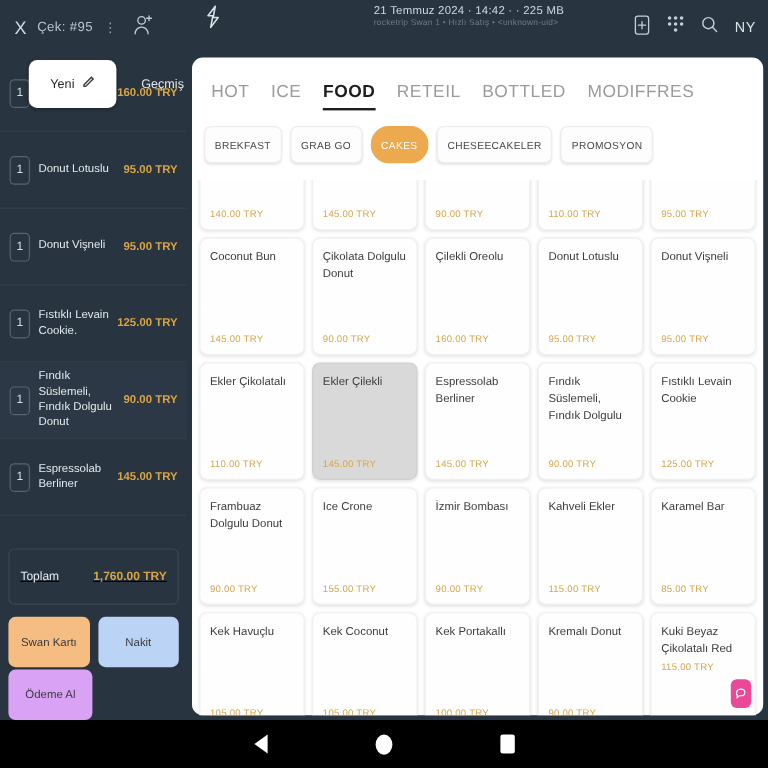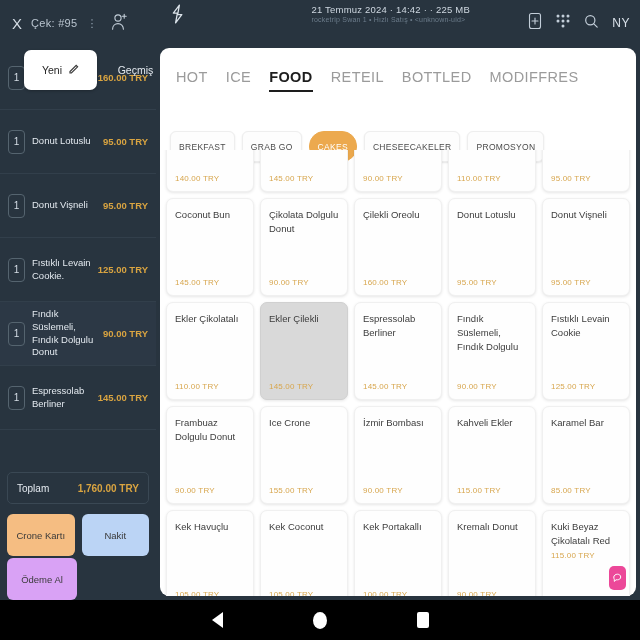--- a/index.html
+++ b/index.html
@@ -78,26 +78,27 @@
     line-height: 1.35;
   }
   .cart-price {
     flex: 0 0 auto;
     font-size: 9.5px; color: #d9a441; font-weight: bold;
     white-space: nowrap;
   }
 
   .total-box {
     position: absolute; left: 7px; right: 7px; bottom: 96px;
-    height: 32px;
+    height: 47px;
     border: 1px solid #3a4854;
     border-radius: 5px;
     background: #28343f;
     display: flex; align-items: center; justify-content: space-between;
     padding: 0 9px;
+    text-decoration: underline;
   }
   .total-label { font-size: 10px; color: #e4eaf0; }
   .total-val { font-size: 10px; color: #d9a441; font-weight: bold; }
 
   .pay-grid {
     position: absolute; left: 7px; right: 7px; bottom: 44px;
     display: flex; gap: 7px;
   }
   .pay-btn {
     flex: 1 1 0;
@@ -151,21 +152,20 @@
   }
   .chip {
     height: 31px; border-radius: 6px;
     background: #fdfdfd;
     border: 1px solid #eeeeee;
     box-shadow: 0 1px 2px rgba(0,0,0,.10);
     display: flex; align-items: center; justify-content: center;
     font-size: 8.5px; color: #4a4a4a; letter-spacing: .3px;
     padding: 0 8px;
     white-space: nowrap;
-    margin-top: 26px;
   }
   .chip.active {
     background: #eca94e; color: #fff; border-color: #eca94e;
     box-shadow: none;
     border-radius: 15px;
   }
 
   .grid-wrap {
     position: absolute; left: 0; top: 102px;
     width: 100%; height: 446px;
@@ -321,21 +321,21 @@
         <span class="cart-price">145.00 TRY</span>
       </div>
     </div>
 
     <div class="total-box">
       <span class="total-label">Toplam</span>
       <span class="total-val">1,760.00 TRY</span>
     </div>
 
     <div class="pay-grid">
-      <button class="pay-btn pay-credit">Crone Kartı</button>
+      <button class="pay-btn pay-credit">Swan Kartı</button>
       <button class="pay-btn pay-cash">Nakit</button>
     </div>
     <div class="pay-row2">
       <button class="pay-btn pay-take">Ödeme Al</button>
     </div>
   </div>
 
   <div id="main">
     <div class="white-card">
 

